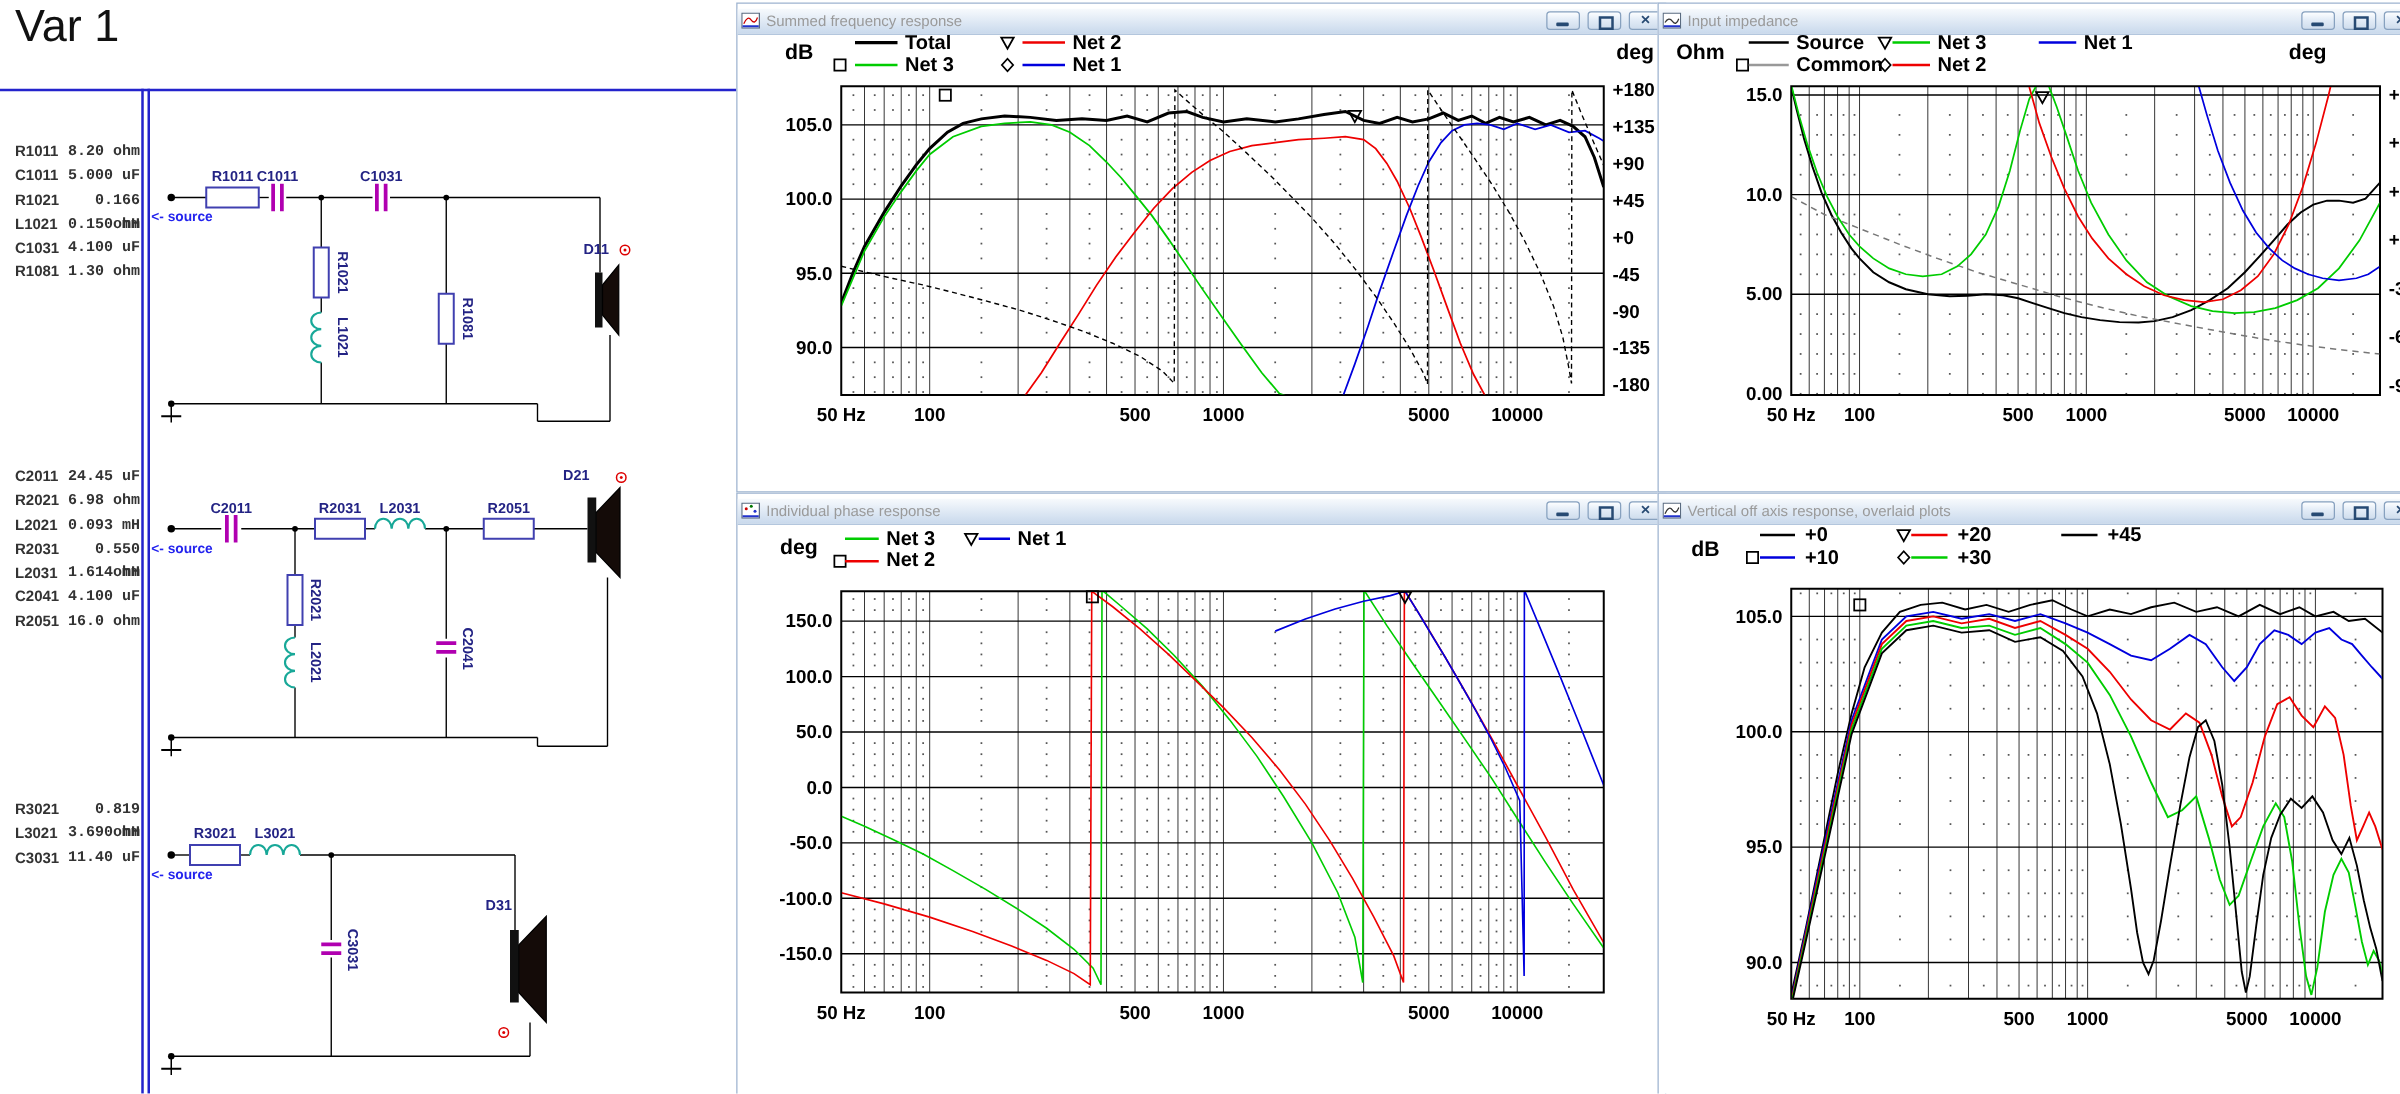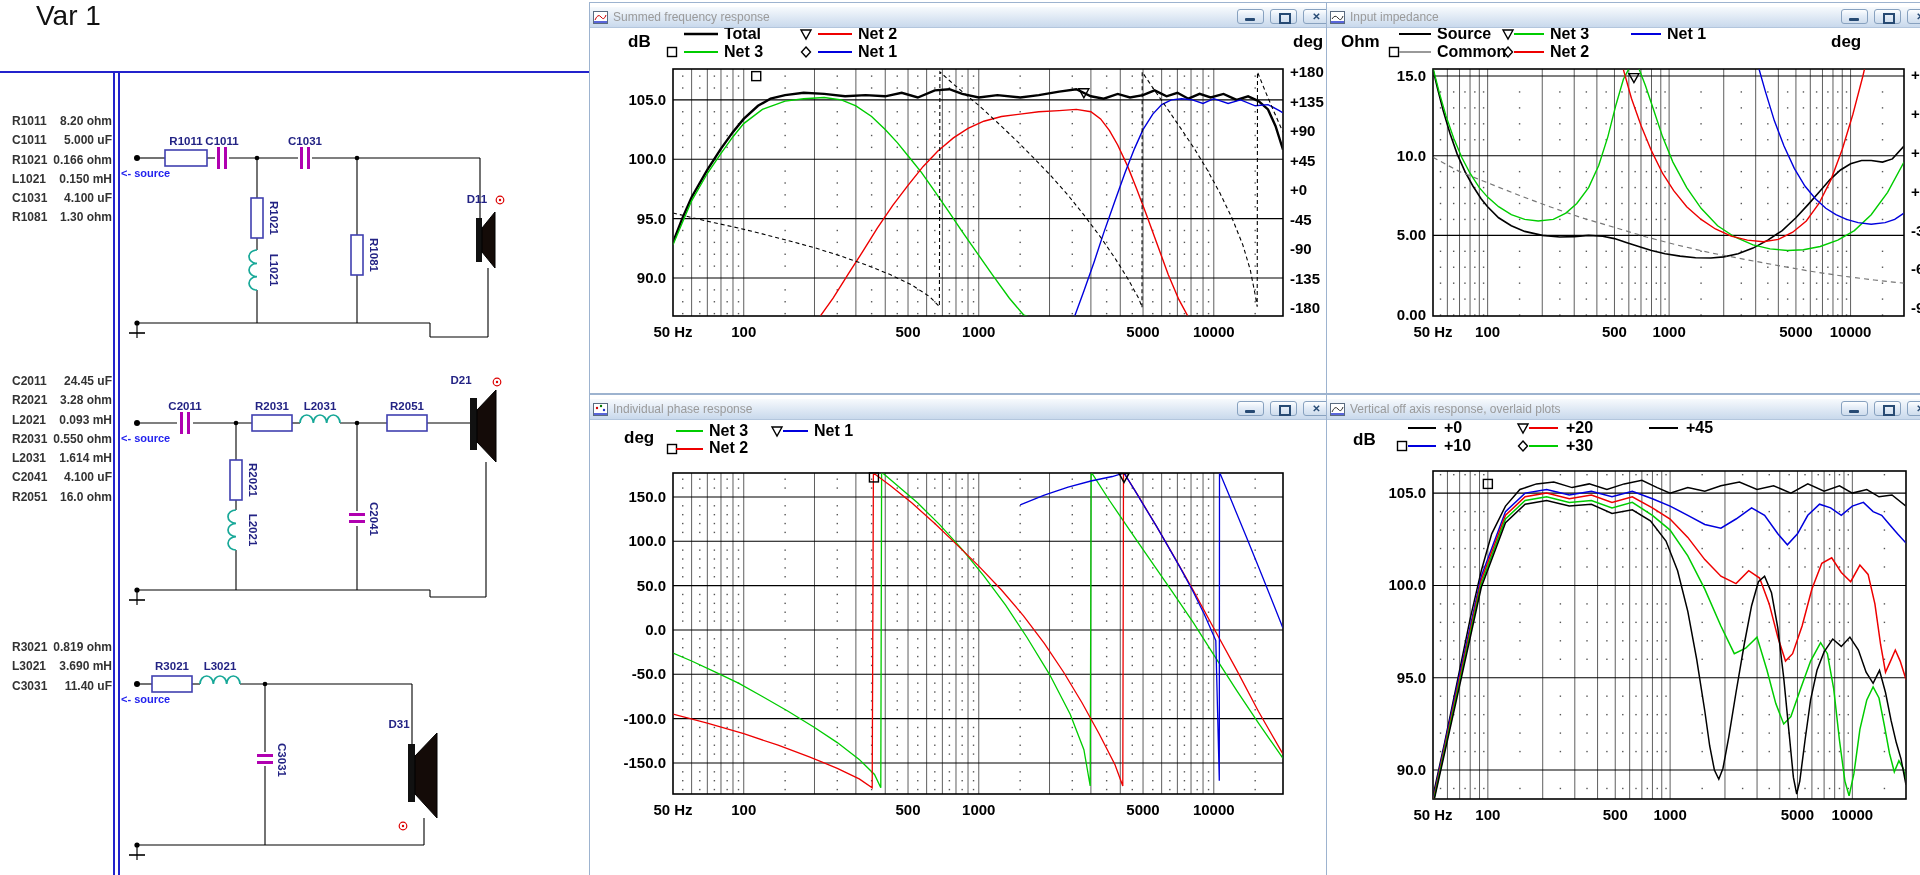--- a/index.html
+++ b/index.html
@@ -1,24 +1,24 @@
 <!DOCTYPE html>
 <html><head>
 <meta charset="utf-8">
 <style>
   html,body{margin:0;padding:0;background:#fff;}
   #root{position:relative;width:1920px;height:875px;overflow:hidden;background:#fff;
         font-family:"Liberation Sans",sans-serif;}
-  .var-title{position:absolute;left:36px;top:0px;font-size:28px;color:#111;}
+  .var-title{position:absolute;left:12px;top:0px;font-size:36px;color:#111;}
   .hline{position:absolute;left:0;top:71px;width:600px;height:0;border-top:2px solid #2323cc;}
   .vline{position:absolute;left:113px;top:71px;width:3px;height:804px;
          border-left:2px solid #2323cc;border-right:2px solid #2323cc;}
   .clist{position:absolute;left:12px;width:100px;font-size:12px;font-weight:bold;color:#333;}
   .crow{display:flex;justify-content:space-between;height:19.3px;line-height:19.3px;}
-  .cref{text-align:left;} .cval{}
+  .cref{text-align:left;} .cval{text-align:right;font-family:Liberation Mono, monospace;}
   #schem{position:absolute;left:0;top:0;z-index:1;}
   .win{position:absolute;background:#fff;border:1px solid #9db3cf;overflow:hidden;z-index:5;}
   .titlebar{position:absolute;left:0;top:4px;right:0;height:20px;
     background:linear-gradient(#f7fafd,#dbe6f3 60%,#c9d9ec);
     border-bottom:1px solid #b3c6dd;z-index:8;}
   .ticon{position:absolute;left:3px;top:3px;width:15px;height:13px;}
   .ttext{position:absolute;left:23px;top:3px;font-size:12px;color:#9a9a9a;white-space:nowrap;}
   .tbtns{position:absolute;top:2px;height:16px;display:flex;gap:6px;}
   .tbtn{width:27px;height:15px;border:1px solid #87a1bf;border-radius:3px;box-sizing:border-box;
     background:linear-gradient(#fdfeff,#e3ecf7 45%,#cfdded);position:relative;cursor:pointer;}
@@ -67,21 +67,21 @@
           <span class="cval">1.30 ohm</span>
         </div>
       </div>
       <div class="clist" style="top: 372px;">
         <div class="crow">
           <span class="cref">C2011</span>
           <span class="cval">24.45 uF</span>
         </div>
         <div class="crow">
           <span class="cref">R2021</span>
-          <span class="cval">3.28 ohm</span>
+          <span class="cval">6.98 ohm</span>
         </div>
         <div class="crow">
           <span class="cref">L2021</span>
           <span class="cval">0.093 mH</span>
         </div>
         <div class="crow">
           <span class="cref">R2031</span>
           <span class="cval">0.550 ohm</span>
         </div>
         <div class="crow">

